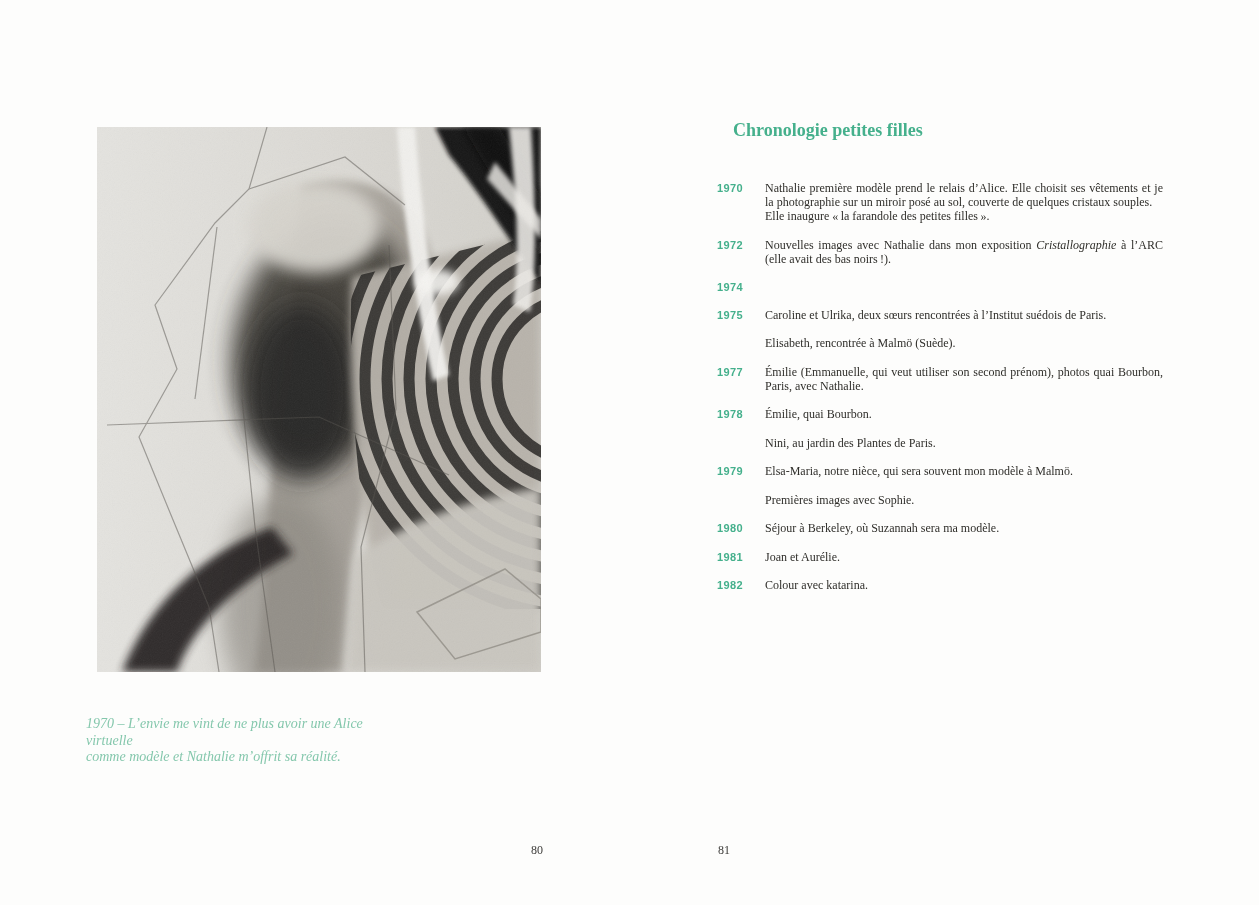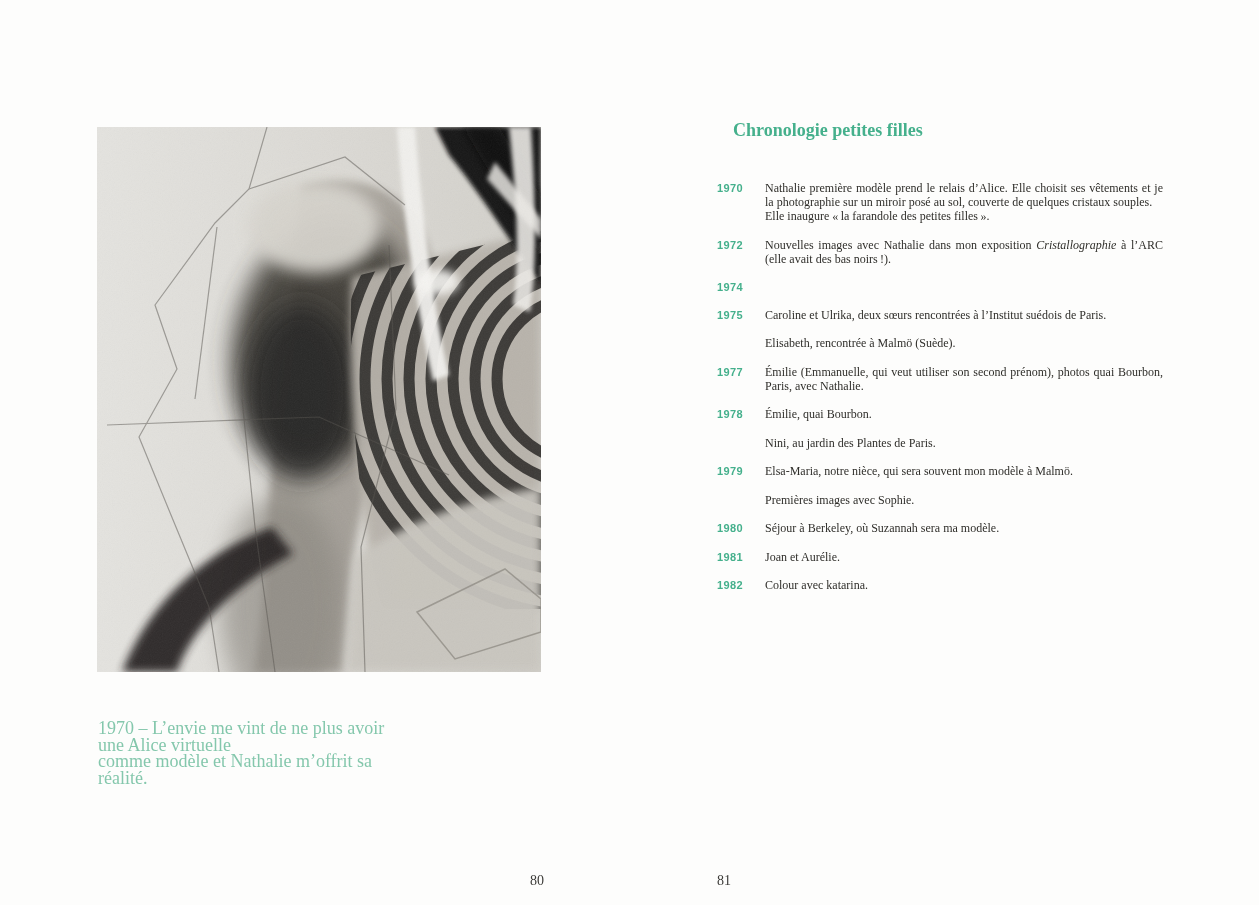--- a/index.html
+++ b/index.html
@@ -9,22 +9,22 @@
     font-family:"Liberation Serif",serif;color:#2f2e2a;
     --accent:#45b08c;--caption:#84c7ac;
   }
   .spread{position:absolute;inset:0;}
 
   
   .photo{position:absolute;left:97px;top:127px;width:444px;height:545px;}
   .photo svg{display:block;width:100%;height:100%;}
 
   .caption{
-    position:absolute;left:98px;top:702px;width:310px;
-    font-size:18px;line-height:16.6px;
+    position:absolute;left:86px;top:702px;width:310px;
+    font-style:italic;font-size:14px;line-height:16.6px;
     color:var(--caption);
   }
 
   
   .rightcol{position:absolute;left:717px;top:122px;width:446px;}
   .title{
     margin:0 0 43px 16px;font-weight:bold;font-size:18px;line-height:16px;
     color:var(--accent);
   }
   .entry{display:flex;margin-bottom:14.5px;}
@@ -32,22 +32,22 @@
     flex:none;width:48px;padding-top:1px;
     font-family:"Liberation Sans",sans-serif;
     font-size:11px;font-weight:bold;letter-spacing:.4px;
     color:var(--accent);
   }
   .etext{width:398px;font-size:12px;line-height:14px;text-align:justify;}
   .etext .it{font-style:italic;}
   .etext .ind{display:inline-block;margin-left:40px;}
 
   .folio{
-    position:absolute;top:873px;width:30px;text-align:center;
-    font-size:14px;color:#3c3b38;
+    position:absolute;top:843px;width:30px;text-align:center;
+    font-size:12px;color:#3c3b38;
   }
   .folio-left{left:522px;}
   .folio-right{left:709px;}
 </style>
 </head>
 <body style="--accent: #45b08c; --caption: #84c7ac;">
 
 <div class="spread">
 
   <figure class="photo" style="margin:0" role="img" aria-label="Black-and-white photograph of a model's bare folded legs seen through a crumpled transparent plastic sheet, with striped knit fabric at the right and a pale wall at the left">

